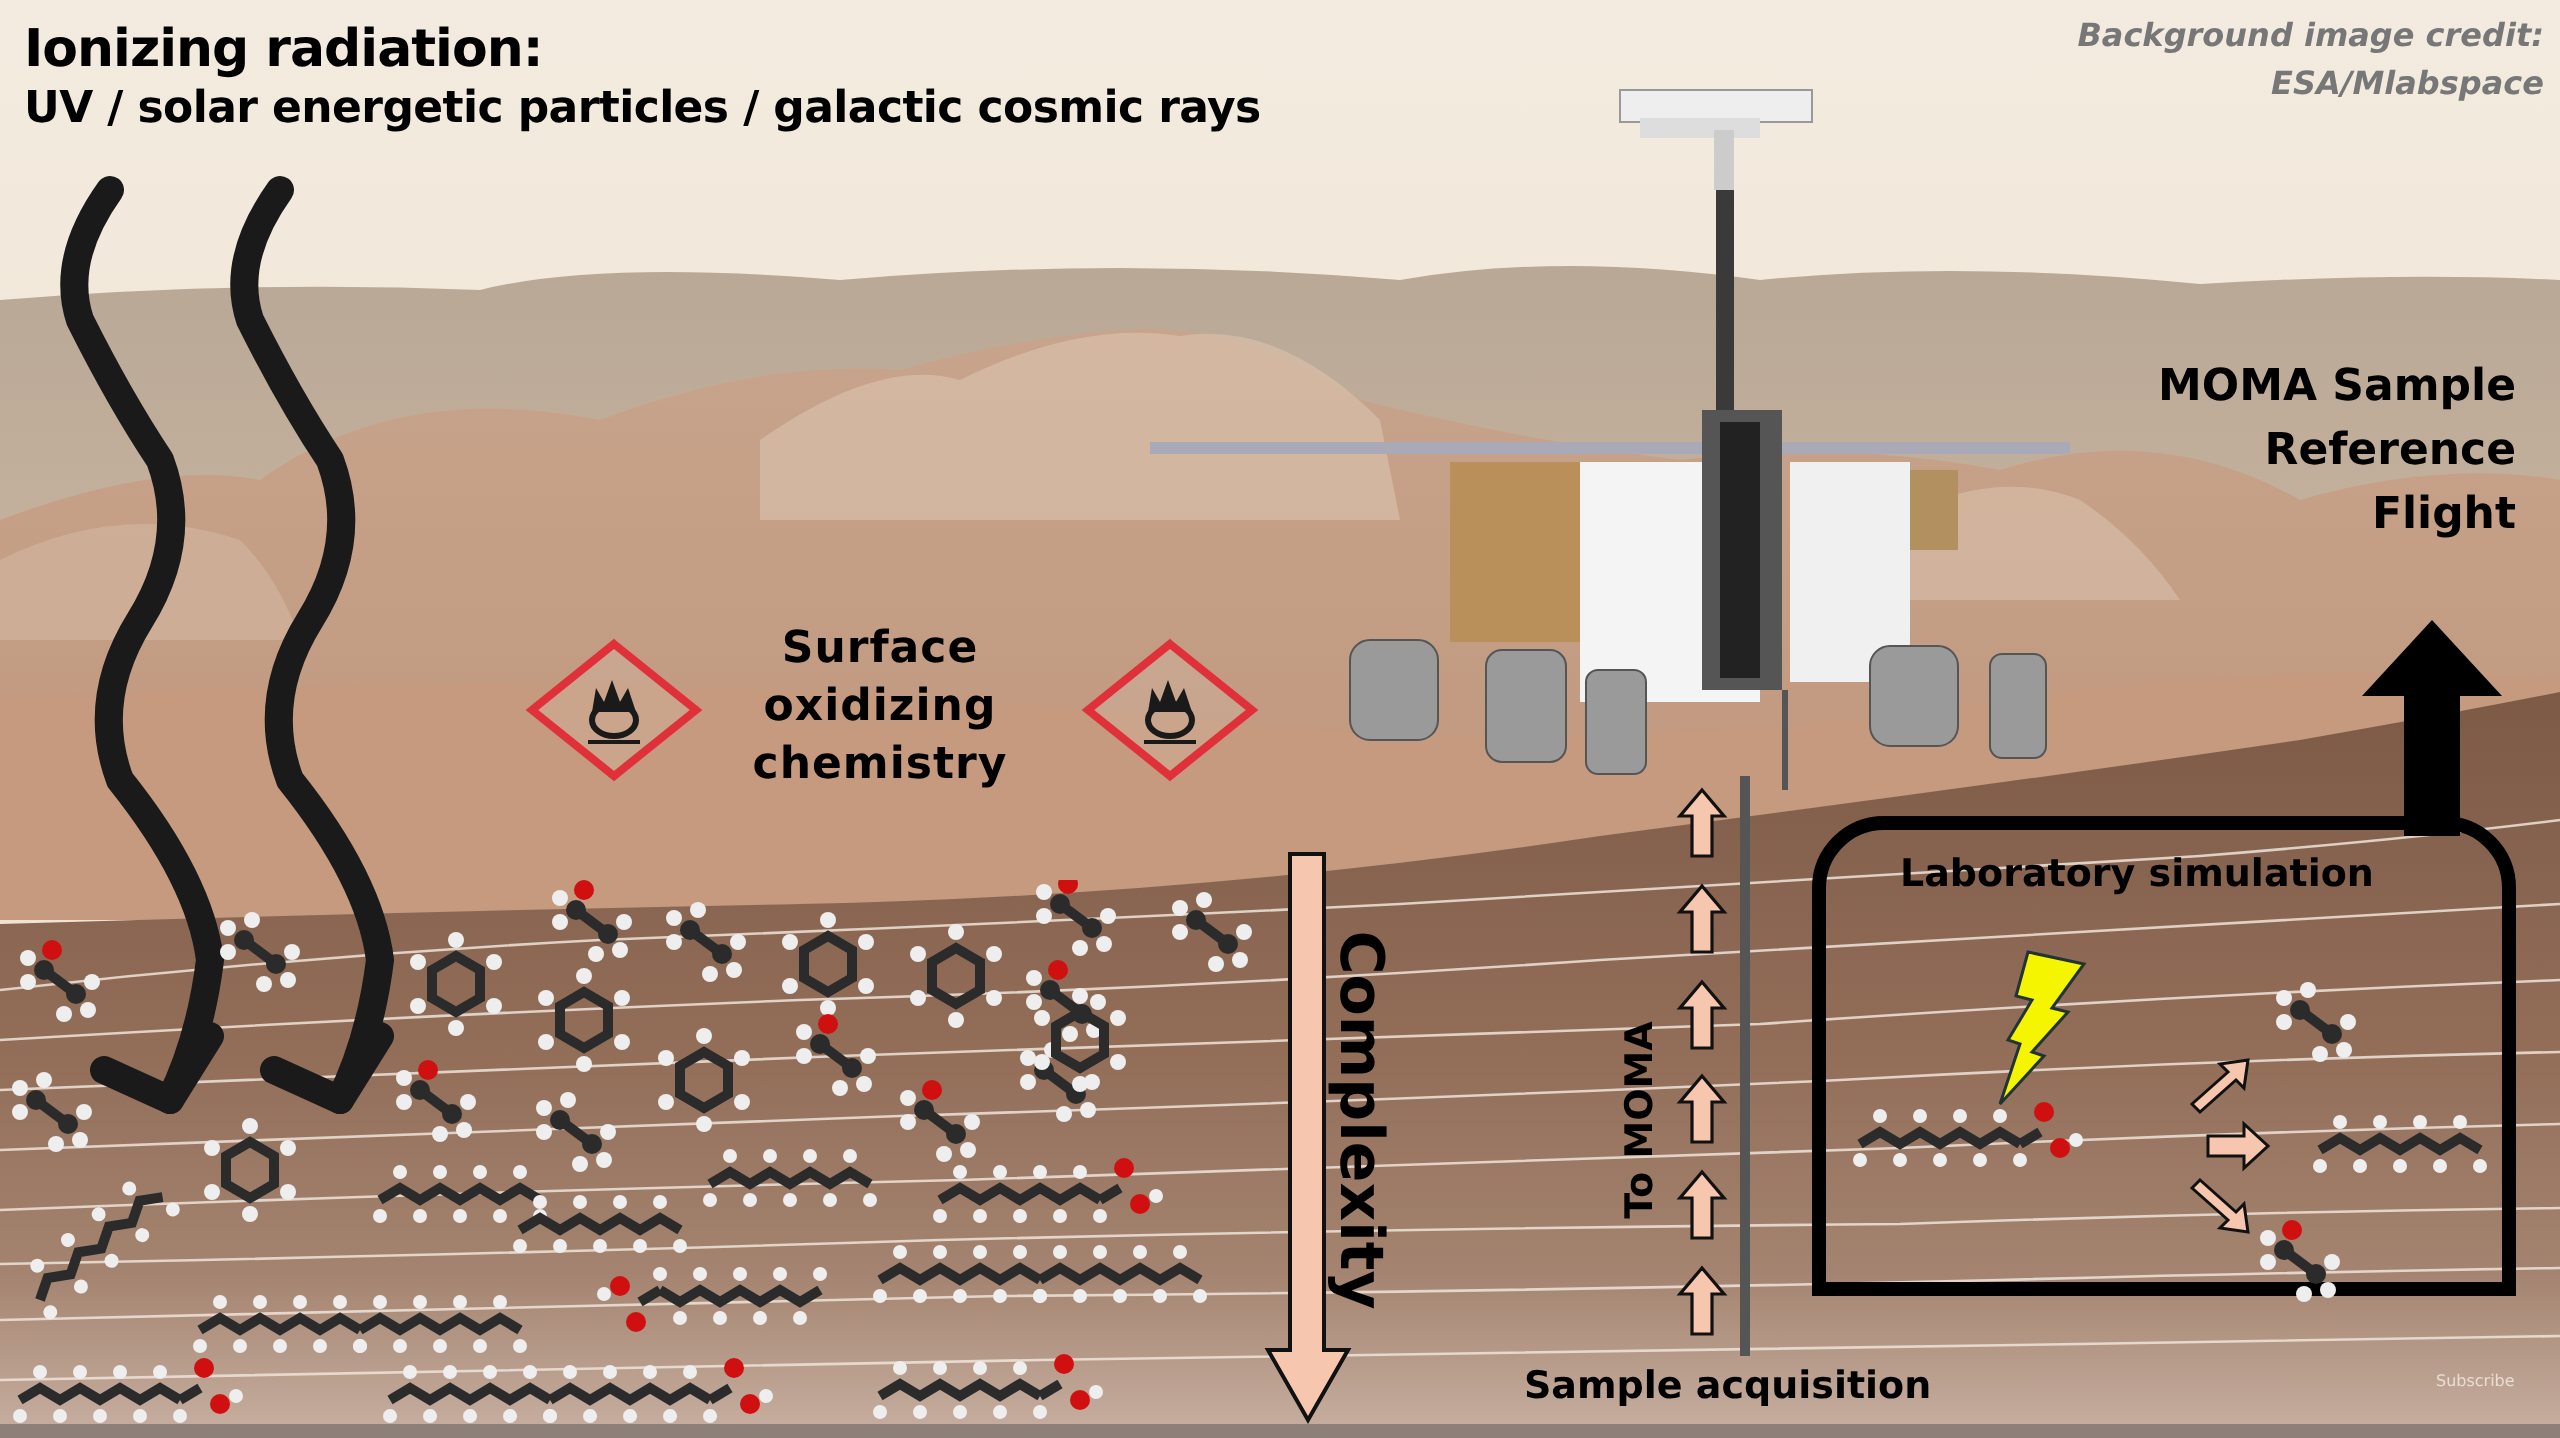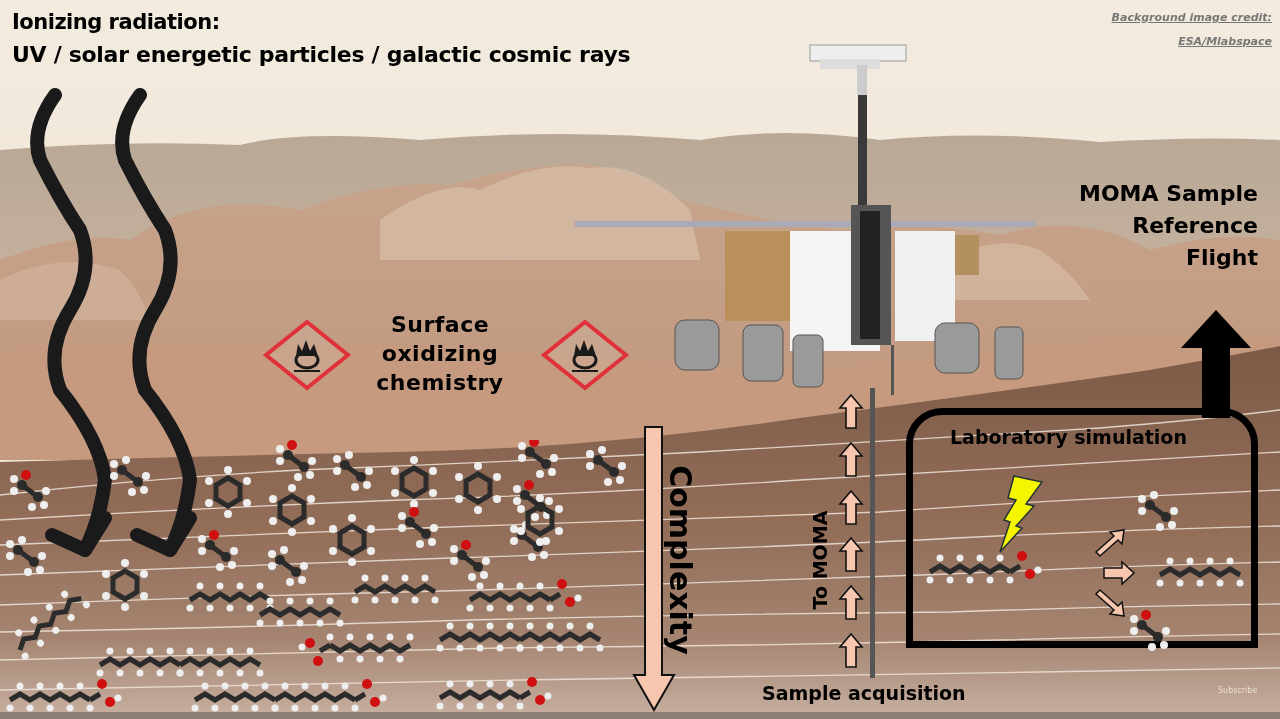--- a/index.html
+++ b/index.html
@@ -1,21 +1,21 @@
 <!DOCTYPE html>
 <html><head>
 <meta charset="utf-8">
 <style>
   html,body{margin:0;padding:0;}
   body{width:1280px;height:719px;overflow:hidden;position:relative;font-family:"DejaVu Sans",sans-serif;background:#f1e6d6;}
   .scene{position:absolute;inset:0;overflow:hidden;}
   .abs{position:absolute;}
-  .title-line1{left:12px;top:10px;font-size:21px;font-weight:bold;color:#000;letter-spacing:-0.5px;}
+  .title-line1{left:12px;top:10px;font-size:26px;font-weight:bold;color:#000;letter-spacing:-0.5px;}
   .title-line2{left:12px;top:42px;font-size:22px;font-weight:bold;color:#000;letter-spacing:-0.3px;text-align:right;}
-  .credit{right:8px;top:6px;text-align:right;font-size:11px;font-style:italic;font-weight:bold;color:#777;line-height:24px;text-decoration:underline;}
+  .credit{right:8px;top:6px;text-align:right;font-size:16px;font-style:italic;font-weight:bold;color:#777;line-height:24px;}
   .analysis{right:22px;top:178px;text-align:right;font-size:22px;font-weight:bold;color:#000;line-height:32px;}
   .surface{left:345px;top:310px;width:190px;text-align:center;font-size:22px;font-weight:bold;color:#000;line-height:29px;letter-spacing:0.5px;}
   .complexity{left:660px;top:440px;width:40px;height:240px;}
   .complexity span{position:absolute;left:50%;top:50%;transform:translate(-50%,-50%) rotate(90deg);font-size:30px;font-weight:bold;white-space:nowrap;color:#000;}
   .to-moma{left:800px;top:500px;width:40px;height:120px;}
   .to-moma span{position:absolute;left:50%;top:50%;transform:translate(-50%,-50%) rotate(-90deg);font-size:19px;font-weight:bold;white-space:nowrap;color:#000;}
   .sample{left:762px;top:682px;font-size:19px;font-weight:bold;color:#000;text-align:right;}
   .lab-title{left:950px;top:426px;font-size:19px;font-weight:bold;color:#000;}
   .subscribe{left:1218px;top:686px;font-size:8px;color:#f4ece4;opacity:.8;}
   svg.bg{position:absolute;left:0;top:0;}

